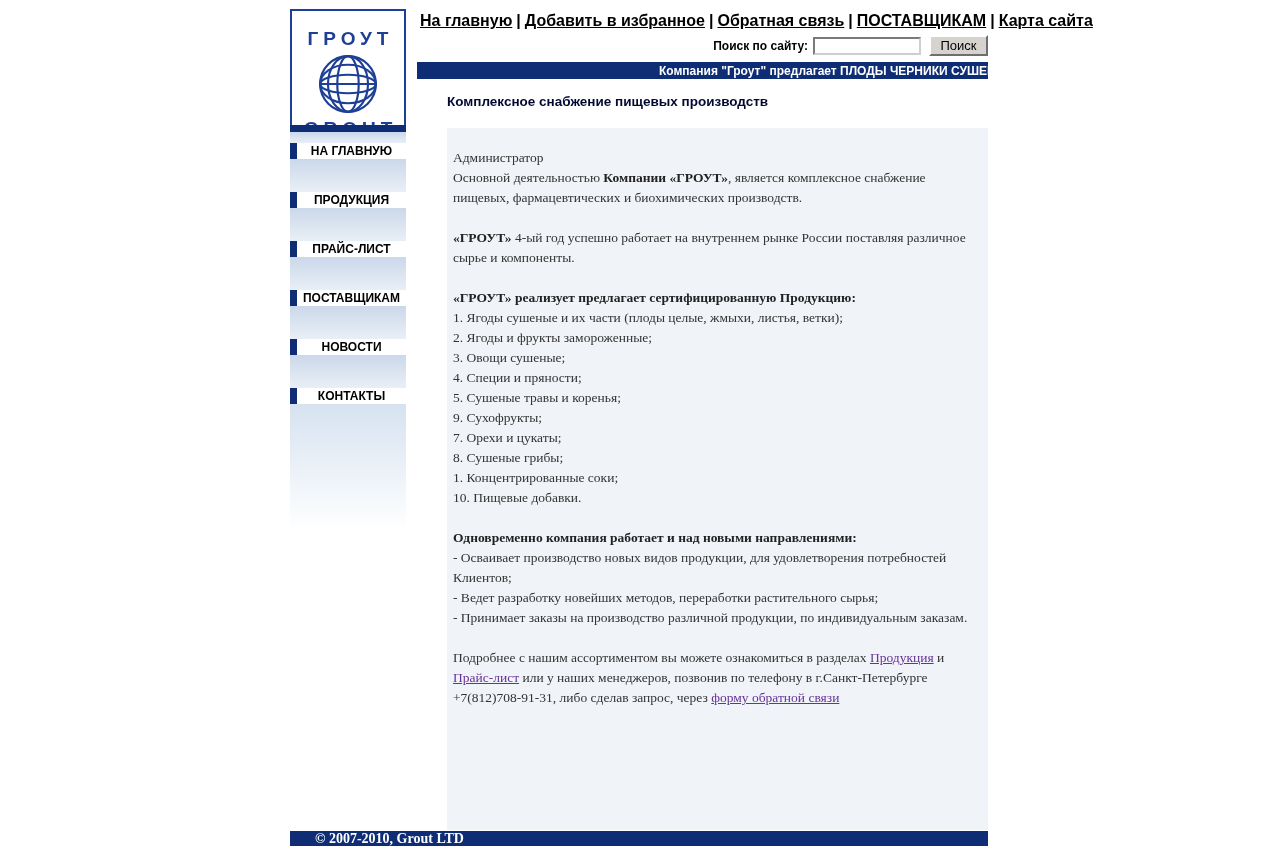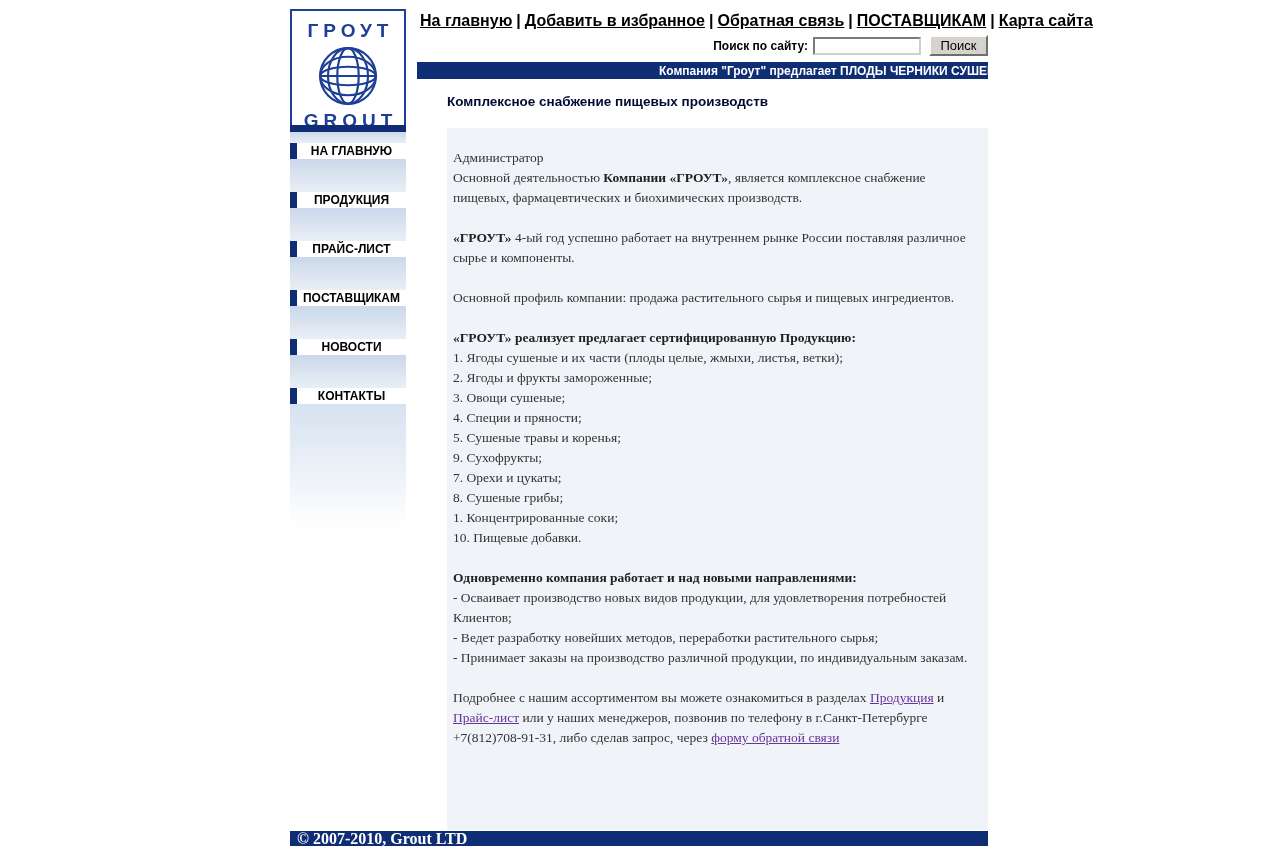--- a/index.html
+++ b/index.html
@@ -2,21 +2,21 @@
 <html><head>
 <meta charset="utf-8">
 <style>
   html,body{margin:0;padding:0;background:#ffffff;}
   #page{position:relative;width:1280px;height:862px;background:#ffffff;overflow:hidden;
         font-family:"Liberation Sans",sans-serif;}
 
   
   #logo{position:absolute;left:290px;top:9px;width:112px;height:110px;border:2px solid #1e3f96;
         background:#fff;display:flex;flex-direction:column;align-items:center;justify-content:space-between;
-        padding:10px 0;box-sizing:content-box;}
+        padding:18px 0;box-sizing:content-box;}
   .logo-word{color:#1e3f96;font-size:19px;font-weight:bold;letter-spacing:5px;line-height:20px;
         font-family:"Liberation Sans",sans-serif;text-indent:5px;}
   #logo svg{display:block;}
 
   
   #top-nav{position:absolute;left:420px;top:12px;width:568px;text-align:right;
         font-size:16px;font-weight:bold;color:#000;white-space:nowrap;}
   #top-nav a{color:#000;text-decoration:underline;cursor:pointer;}
   .nav-sep{padding:0 4px;color:#000;}
 
@@ -52,22 +52,22 @@
   
   #content-panel{position:absolute;left:447px;top:128px;width:541px;height:702px;
         background:#f0f3f8;box-sizing:border-box;padding:20px 6px;}
   .tblock{font-family:"Liberation Serif",serif;font-size:13.5px;line-height:20px;color:#333333;}
   .tblock.gap{margin-top:20px;}
   .tblock b{color:#222;}
   .tblock a{color:#663399;text-decoration:underline;cursor:pointer;}
 
   
   #footer{position:absolute;left:290px;top:831px;width:698px;height:15px;background:#0e2d74;}
-  #footer-text{color:#ffffff;font-family:"Liberation Serif",serif;font-size:16px;font-weight:bold;
-        line-height:15px;padding-left:7px;}
+  #footer-text{color:#ffffff;font-family:"Liberation Serif",serif;font-size:14px;font-weight:bold;
+        line-height:15px;padding-left:25px;}
 </style>
 </head>
 <body>
 
 <div id="page">
 
   <div id="logo">
     <div class="logo-word">ГРОУТ</div>
     <span>
       <svg width="72" height="60" viewBox="0 0 100 84" fill="none" stroke="#1e3f96" stroke-width="3">
@@ -126,21 +126,20 @@
         <div class="sb-tab"></div>
         <div class="sb-label">КОНТАКТЫ</div>
       </div>
       <div class="sb-tail"></div>
     </div>
 
   <div id="content-panel">
       <div class="tblock"><span>Администратор</span></div>
       <div class="tblock"><span>Основной деятельностью </span><b>Компании «ГРОУТ»</b><span>, является комплексное снабжение пищевых, фармацевтических и биохимических производств.</span></div>
       <div class="tblock gap"><b>«ГРОУТ»</b><span> 4-ый год успешно работает на внутреннем рынке России поставляя различное сырье и компоненты.</span></div>
-      <div class="tblock gap"><span>Основной профиль компании: продажа растительного сырья и пищевых ингредиентов.</span></div>
       <div class="tblock gap"><b>«ГРОУТ» реализует предлагает сертифицированную Продукцию:</b></div>
       <div class="tblock"><span>1. Ягоды сушеные и их части (плоды целые, жмыхи, листья, ветки);</span></div>
       <div class="tblock"><span>2. Ягоды и фрукты замороженные;</span></div>
       <div class="tblock"><span>3. Овощи сушеные;</span></div>
       <div class="tblock"><span>4. Специи и пряности;</span></div>
       <div class="tblock"><span>5. Сушеные травы и коренья;</span></div>
       <div class="tblock"><span>9. Сухофрукты;</span></div>
       <div class="tblock"><span>7. Орехи и цукаты;</span></div>
       <div class="tblock"><span>8. Сушеные грибы;</span></div>
       <div class="tblock"><span>1. Концентрированные соки;</span></div>

